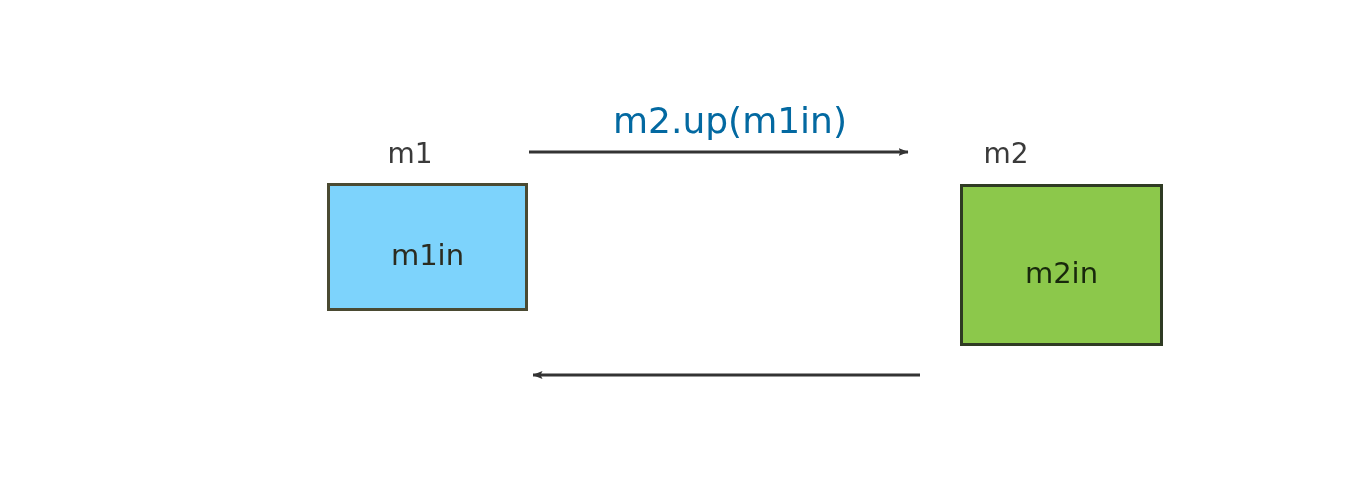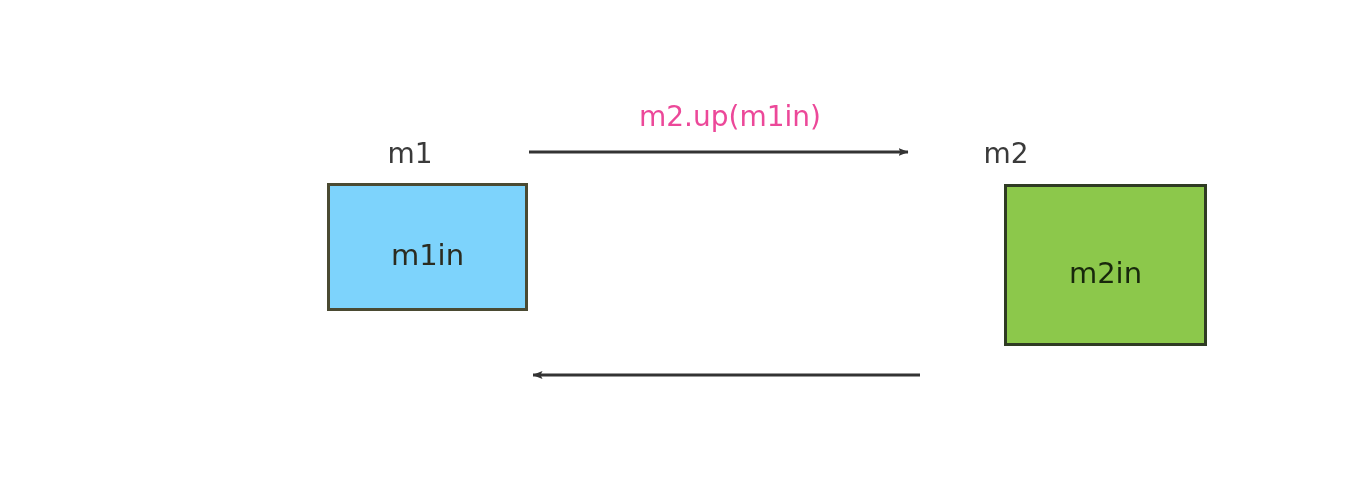--- a/index.html
+++ b/index.html
@@ -32,21 +32,20 @@
   .node-box {
     position: absolute;
     box-sizing: border-box;
     border: 3px solid #4a4a32;
     display: flex;
     align-items: center;
     justify-content: center;
   }
   .node-box.green {
     border-color: #2f3b23;
-    margin-left: 44px;
   }
   .node-box-label {
     font-size: 29px;
     color: #2b2b20;
     font-family: "DejaVu Sans", sans-serif;
     white-space: nowrap;
     position: relative;
     top: 8px;
   }
   .node-box.green .node-box-label {
@@ -56,22 +55,22 @@
     position: absolute;
     left: 0;
     top: 0;
     width: 1363px;
     height: 489px;
     pointer-events: none;
   }
   .edge-label {
     position: absolute;
     text-align: center;
-    font-size: 28px;
-    color: #ec4899;
+    font-size: 36px;
+    color: #0369a1;
     font-family: "DejaVu Sans", sans-serif;
     white-space: nowrap;
     line-height: 1;
   }
 </style>
 </head>
 <body>
 
 <div id="canvas">
 

